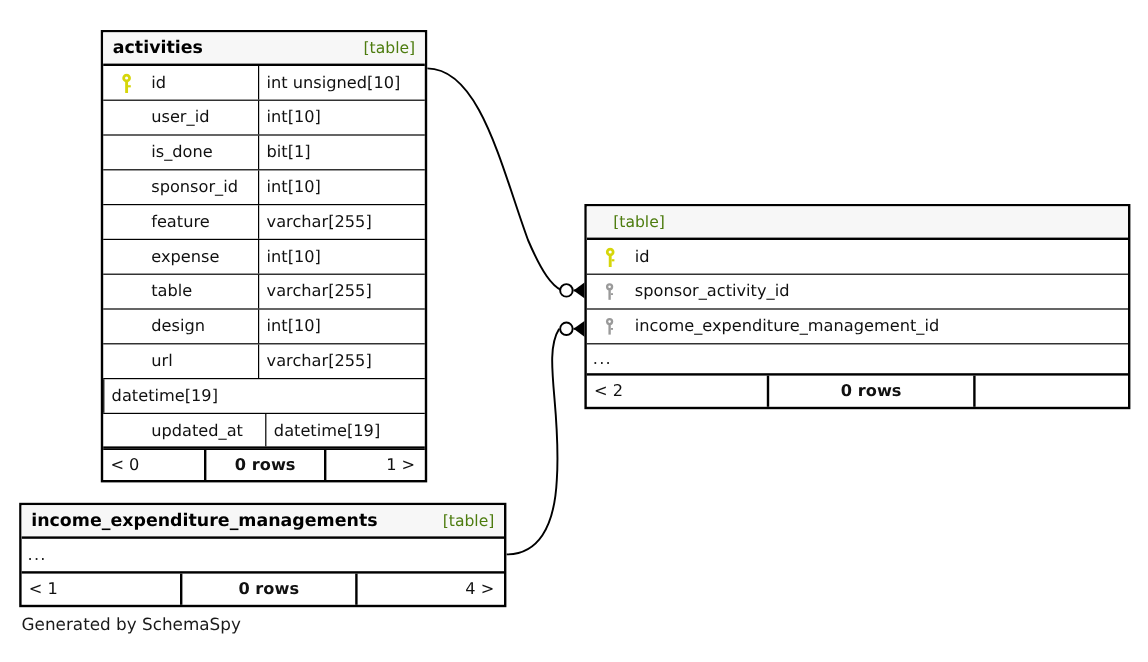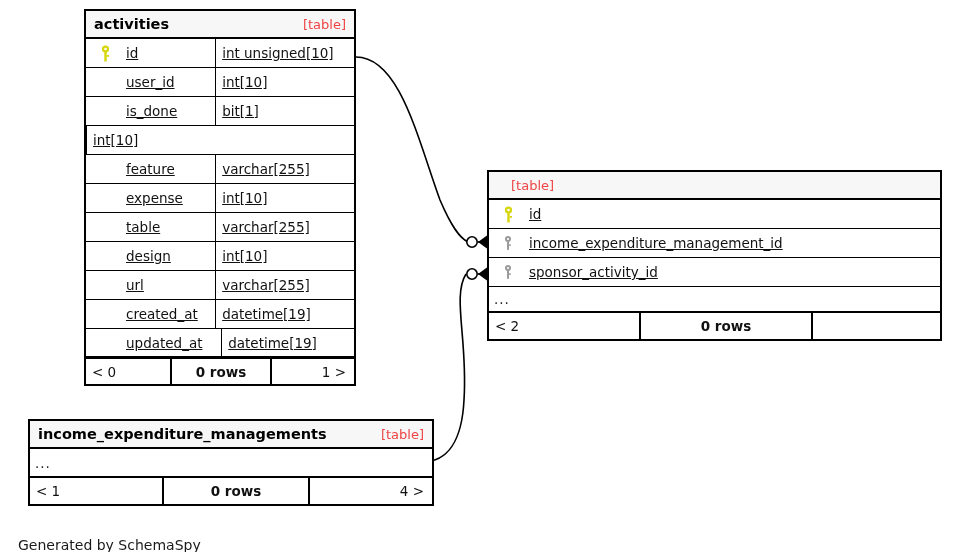--- a/index.html
+++ b/index.html
@@ -47,32 +47,31 @@
     box-sizing: border-box;
   }
   .tbl-title {
     font-weight: bold;
     font-size: 14.5px;
     color: #000000;
     white-space: nowrap;
   }
   .tbl-kind {
     font-size: 13px;
-    color: #ef4444;
+    color: #4d7c0f;
     white-space: nowrap;
     padding-left: 14px;
   }
 
   .tbl-row {
     display: flex;
     height: 29px;
     box-sizing: border-box;
     border-bottom: 1px solid #000000;
     align-items: center;
-    text-decoration: underline;
   }
   .tbl-row:last-of-type { }
 
   .col-name {
     display: flex;
     align-items: center;
     box-sizing: border-box;
     height: 100%;
     overflow: hidden;
     white-space: nowrap;
@@ -129,38 +128,38 @@
 
   .caption {
     position: absolute;
     font-size: 14px;
     color: #1a1a1a;
     white-space: nowrap;
   }
 
   
   #table-activities {
-    left: 84px; top: 9px; width: 272px;
+    left: 84px; top: 25px; width: 272px;
   }
   #table-activities .col-name { width: 142px; }
   #table-activities .col-type { width: 152px; }
   #table-activities .tbl-footer .fcell.left  { width: 84px; }
   #table-activities .tbl-footer .fcell.mid   { width: 100px; }
   #table-activities .tbl-footer .fcell.right { width: 84px; }
 
   #table-sponsor {
     left: 487px; top: 170px; width: 455px;
   }
   #table-sponsor .col-name { width: 100%; }
   #table-sponsor .tbl-footer .fcell.left  { width: 150px; }
   #table-sponsor .tbl-footer .fcell.mid   { width: 172px; }
   #table-sponsor .tbl-footer .fcell.right { width: 129px; }
 
   #table-income {
-    left: 28px; top: 419px; width: 406px;
+    left: 16px; top: 419px; width: 406px;
   }
   #table-income .tbl-footer .fcell.left  { width: 132px; }
   #table-income .tbl-footer .fcell.mid   { width: 146px; }
   #table-income .tbl-footer .fcell.right { width: 124px; }
 </style>
 </head>
 <body>
 
 <div id="canvas">
 
@@ -216,20 +215,24 @@
 
     <div class="tbl-row">
       <div class="col-name">
         <span class="keyslot"></span>
         <span class="name-text">is_done</span>
       </div>
       <div class="col-type">bit[1]</div>
     </div>
 
     <div class="tbl-row">
+      <div class="col-name">
+        <span class="keyslot"></span>
+        <span class="name-text">sponsor_id</span>
+      </div>
       <div class="col-type">int[10]</div>
     </div>
 
     <div class="tbl-row">
       <div class="col-name">
         <span class="keyslot"></span>
         <span class="name-text">feature</span>
       </div>
       <div class="col-type">varchar[255]</div>
     </div>
@@ -260,24 +263,20 @@
 
     <div class="tbl-row">
       <div class="col-name">
         <span class="keyslot"></span>
         <span class="name-text">url</span>
       </div>
       <div class="col-type">varchar[255]</div>
     </div>
 
     <div class="tbl-row">
-      <div class="col-name">
-        <span class="keyslot"></span>
-        <span class="name-text">created_at</span>
-      </div>
       <div class="col-type">datetime[19]</div>
     </div>
 
     <div class="tbl-row" style="border-bottom:2px solid #000;gap:12px;">
       <div class="col-name">
         <span class="keyslot"></span>
         <span class="name-text">updated_at</span>
       </div>
       <div class="col-type">datetime[19]</div>
     </div>
@@ -301,48 +300,48 @@
             <circle cx="4.5" cy="4" r="3.6" fill="#d6d60a"></circle>
             <circle cx="4.5" cy="4" r="1.3" fill="#ffffff"></circle>
             <rect x="3.3" y="6.5" width="2.4" height="10" fill="#d6d60a"></rect>
             <rect x="5.7" y="10" width="2.3" height="1.8" fill="#d6d60a"></rect>
           </svg>
         </span>
         <span class="name-text">id</span>
       </div>
     </div>
 
+    <div class="tbl-row">
+      <div class="col-name">
+        <span class="keyslot">
+          <svg width="8" height="16" viewBox="0 0 9 17" xmlns="http://www.w3.org/2000/svg">
+            <circle cx="4.5" cy="4" r="3.4" fill="#9a9a9a"></circle>
+            <circle cx="4.5" cy="4" r="1.2" fill="#ffffff"></circle>
+            <rect x="3.4" y="6.6" width="2.2" height="9.6" fill="#9a9a9a"></rect>
+            <rect x="5.6" y="10" width="2.1" height="1.7" fill="#9a9a9a"></rect>
+          </svg>
+        </span>
+        <span class="name-text">sponsor_activity_id</span>
+      </div>
+    </div>
+
     <div class="tbl-row" style="border-bottom:1px solid #000;">
       <div class="col-name">
         <span class="keyslot">
           <svg width="8" height="16" viewBox="0 0 9 17" xmlns="http://www.w3.org/2000/svg">
             <circle cx="4.5" cy="4" r="3.4" fill="#9a9a9a"></circle>
             <circle cx="4.5" cy="4" r="1.2" fill="#ffffff"></circle>
             <rect x="3.4" y="6.6" width="2.2" height="9.6" fill="#9a9a9a"></rect>
             <rect x="5.6" y="10" width="2.1" height="1.7" fill="#9a9a9a"></rect>
           </svg>
         </span>
         <span class="name-text">income_expenditure_management_id</span>
       </div>
     </div>
 
-    <div class="tbl-row">
-      <div class="col-name">
-        <span class="keyslot">
-          <svg width="8" height="16" viewBox="0 0 9 17" xmlns="http://www.w3.org/2000/svg">
-            <circle cx="4.5" cy="4" r="3.4" fill="#9a9a9a"></circle>
-            <circle cx="4.5" cy="4" r="1.2" fill="#ffffff"></circle>
-            <rect x="3.4" y="6.6" width="2.2" height="9.6" fill="#9a9a9a"></rect>
-            <rect x="5.6" y="10" width="2.1" height="1.7" fill="#9a9a9a"></rect>
-          </svg>
-        </span>
-        <span class="name-text">sponsor_activity_id</span>
-      </div>
-    </div>
-
     <div class="ellipsis-row">...</div>
 
     <div class="tbl-footer" style="border-top:0;">
       <div class="fcell left">&lt; 2</div>
       <div class="fcell mid">0 rows</div>
       <div class="fcell right"></div>
     </div>
   </div>
 
   <div class="table-box" id="table-income">
@@ -353,15 +352,15 @@
 
     <div class="ellipsis-row" style="height:29px;">...</div>
 
     <div class="tbl-footer" style="border-top:0;">
       <div class="fcell left">&lt; 1</div>
       <div class="fcell mid">0 rows</div>
       <div class="fcell right">4 &gt;</div>
     </div>
   </div>
 
-  <div class="caption" style="left:18px; top:537px;">Generated by SchemaSpy</div>
+  <div class="caption" style="left:18px; top:513px;">Generated by SchemaSpy</div>
 
 </div>
 
 </body></html>

